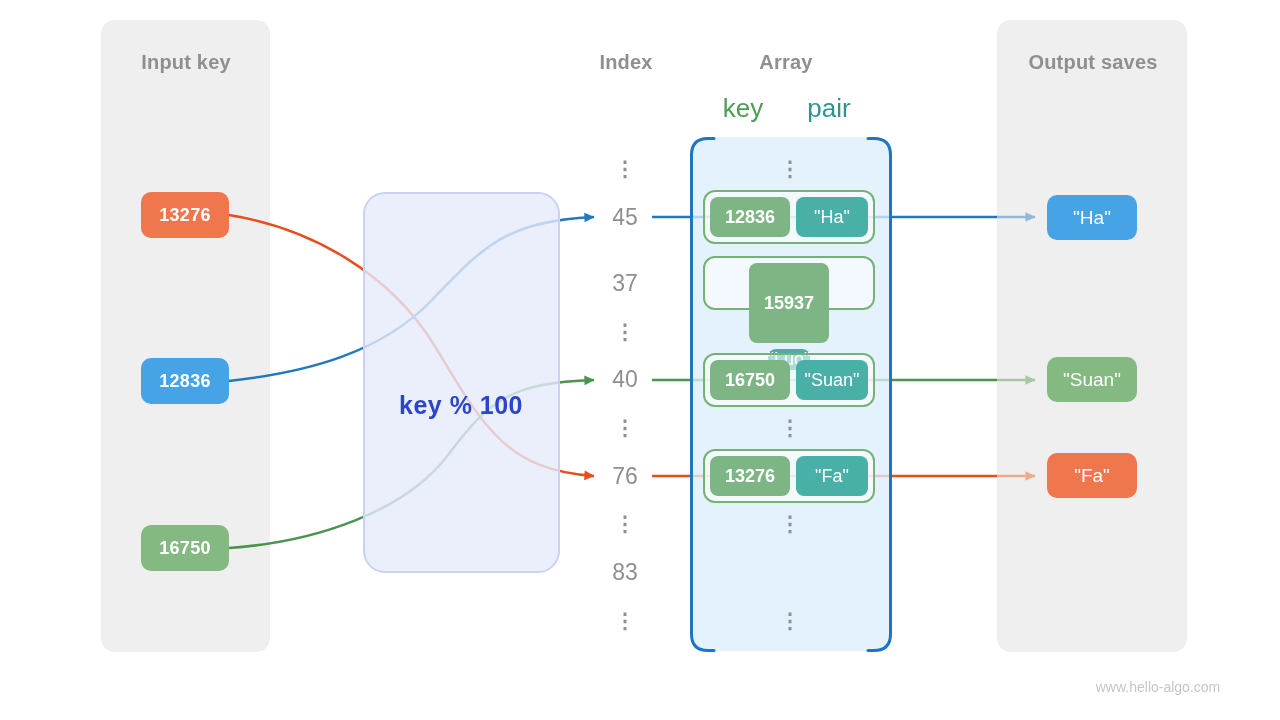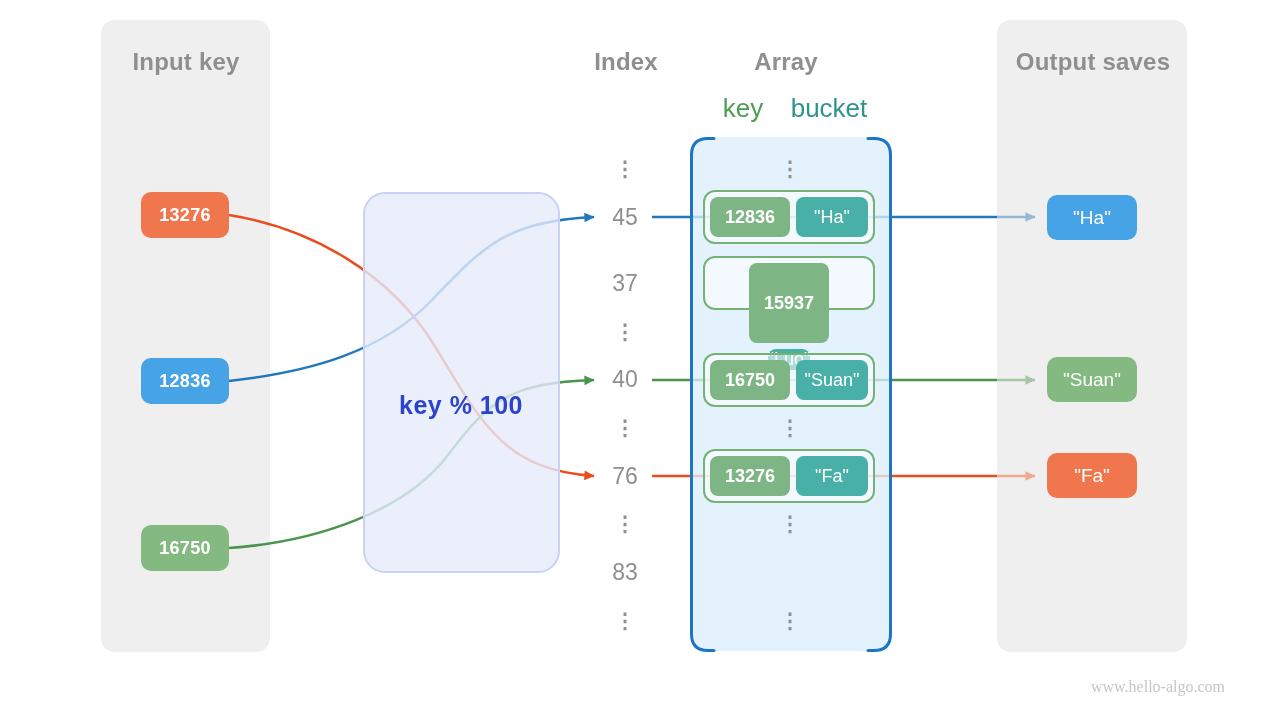--- a/index.html
+++ b/index.html
@@ -4,21 +4,21 @@
 <style>
   html,body{margin:0;padding:0;background:#ffffff;}
   .stage{
     position:relative;width:1280px;height:720px;background:#ffffff;
     font-family:"Liberation Sans",sans-serif;overflow:hidden;
   }
   .panel{position:absolute;background:#efefef;border-radius:14px;}
   .panel-left{left:101px;top:20px;width:169px;height:632px;}
   .panel-right{left:997px;top:20px;width:190px;height:632px;}
   .ctr{position:absolute;transform:translate(-50%,-50%);white-space:nowrap;}
-  .title{font-size:24px;font-weight:bold;color:#8f8f8f;letter-spacing:.2px;}
+  .title{font-size:20px;font-weight:bold;color:#8f8f8f;letter-spacing:.2px;}
   .subhead{font-size:26px;font-weight:500;}
   .key-head{color:#4e9d54;}
   .value-head{color:#2e958d;}
   .idx{font-size:23px;color:#8f8f8f;}
   .dots{font-size:21px;font-weight:bold;color:#909090;line-height:1;}
   .keybox{
     position:absolute;width:88px;height:46px;border-radius:10px;
     display:flex;align-items:center;justify-content:center;
     color:#fff;font-size:18px;font-weight:600;letter-spacing:.3px;
   }
@@ -50,21 +50,21 @@
     width:80px;height:40px;flex:0 0 80px;border-radius:8px;background:#7eb584;
     display:flex;align-items:center;justify-content:center;
     color:#fff;font-size:18px;font-weight:600;
   }
   .bucket .bval{
     flex:1;height:40px;border-radius:8px;background:#49b0a7;
     display:flex;align-items:center;justify-content:center;
     color:#fff;font-size:18px;font-weight:500;
   }
   .caption{font-size:21px;color:#8a8a8a;}
-  .watermark{font-family:Liberation Serif, serif;font-size:16px;color:#c6c6c6;}
+  .watermark{font-family:Liberation Sans, sans-serif;font-size:14px;color:#c6c6c6;}
   svg.layer{position:absolute;left:0;top:0;pointer-events:none;}
 </style>
 </head>
 <body>
 
 <div class="stage">
 
   <div class="panel panel-left"></div>
   <div class="panel panel-right"></div>
 
@@ -109,21 +109,21 @@
   <div class="array-fill"></div>
   <svg class="layer" width="1280" height="720" viewBox="0 0 1280 720">
     <path d="M 714 138.5 L 708 138.5 Q 691.5 138.5 691.5 155 L 691.5 634 Q 691.5 650.5 708 650.5 L 714 650.5" fill="none" stroke="#1d76c4" stroke-width="3" stroke-linecap="round"></path>
     <path d="M 868 138.5 L 874 138.5 Q 890.5 138.5 890.5 155 L 890.5 634 Q 890.5 650.5 874 650.5 L 868 650.5" fill="none" stroke="#1d76c4" stroke-width="3" stroke-linecap="round"></path>
   </svg>
 
   <div class="ctr title" style="left:186px;top:62px;">Input key</div>
   <div class="ctr title" style="left:626px;top:62px;">Index</div>
   <div class="ctr title" style="left:786px;top:62px;">Array</div>
   <div class="ctr subhead key-head" style="left:743px;top:108px;">key</div>
-  <div class="ctr subhead value-head" style="left:829px;top:108px;">bucket</div>
+  <div class="ctr subhead value-head" style="left:829px;top:108px;">pair</div>
   <div class="ctr title" style="left:1093px;top:62px;">Output saves</div>
 
   <div class="keybox kb-orange" style="left:141px;top:192px;">13276</div>
   <div class="keybox kb-blue" style="left:141px;top:358px;">12836</div>
   <div class="keybox kb-green" style="left:141px;top:525px;">16750</div>
 
   <div class="ctr idx" style="left:625px;top:217px;">45</div>
   <div class="ctr idx" style="left:625px;top:283px;">37</div>
   <div class="ctr idx" style="left:625px;top:379px;">40</div>
   <div class="ctr idx" style="left:625px;top:476px;">76</div>

